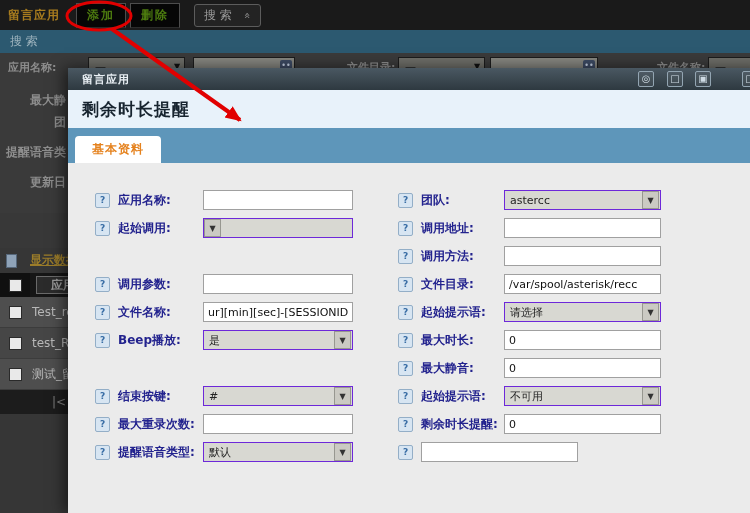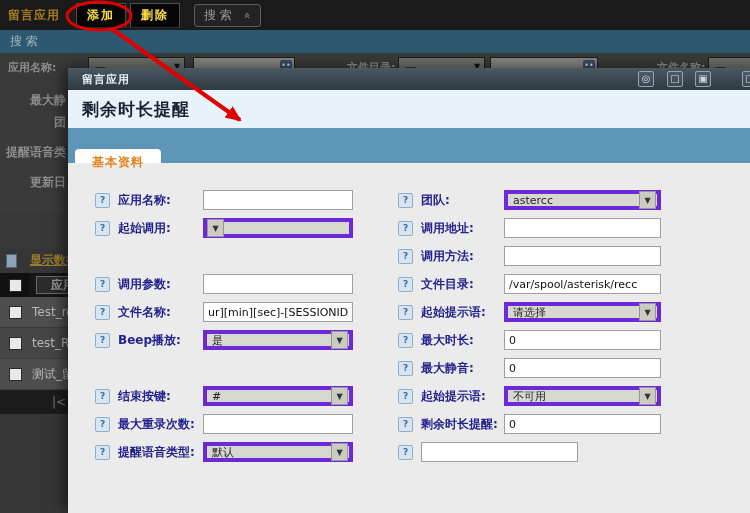--- a/index.html
+++ b/index.html
@@ -3,21 +3,21 @@
 <meta charset="utf-8">
 <style>
   html,body{margin:0;padding:0;}
   .stage{position:relative;width:750px;height:513px;overflow:hidden;background:#383838;
          font-family:"DejaVu Sans",sans-serif;-webkit-font-smoothing:antialiased;}
 
   
   .toolbar{position:absolute;left:0;top:0;width:750px;height:30px;background:#1a1a1a;
            display:flex;align-items:center;}
   .module-tab{margin-left:8px;color:#a87c1e;font-size:12px;font-weight:bold;letter-spacing:1px;cursor:pointer;}
-  .tbtn{font-family:inherit;margin-left:16px;background:#060606;color:#fde047;border:1px solid #4d4d4d;
+  .tbtn{font-family:inherit;margin-left:16px;background:#060606;color:#4d7c0f;border:1px solid #4d4d4d;
         border-bottom-color:#2a2a2a;font-size:12px;font-weight:bold;padding:3px 10px;letter-spacing:2px;cursor:pointer;}
   .tbtn + .tbtn{margin-left:4px;}
   .search-toggle{margin-left:14px;display:flex;align-items:center;gap:12px;border:1px solid #5c5c5c;
                  border-radius:3px;background:#232323;color:#9a9a9a;font-size:12px;padding:2px 9px;cursor:pointer;}
   .collapse-icon{display:inline-block;transform:rotate(90deg);font-size:11px;color:#8a8a8a;line-height:1;}
 
   
   .searchbar{position:absolute;left:0;top:30px;width:750px;height:23px;background:#2c5970;
              color:#9db3bd;font-size:12px;display:flex;align-items:center;padding-left:10px;box-sizing:border-box;cursor:pointer;}
 
@@ -59,39 +59,39 @@
           box-shadow:-4px 0 14px rgba(0,0,0,.55);z-index:10;}
   .dlg-titlebar{position:relative;height:22px;background:linear-gradient(#4a5862,#2e3940);
                 display:flex;align-items:center;}
   .dlg-title{margin-left:14px;color:#e9eff4;font-size:11px;font-weight:bold;letter-spacing:1px;}
   .dlg-icon{position:absolute;top:3px;width:16px;height:16px;border:1px solid #93a5b2;border-radius:2px;
             box-sizing:border-box;display:flex;align-items:center;justify-content:center;
             color:#cfdbe4;font-size:10px;line-height:1;cursor:pointer;background:rgba(255,255,255,.05);}
   .dlg-header{height:38px;background:#e8f2fa;display:flex;align-items:center;}
   .dlg-heading{margin-left:14px;font-size:17px;font-weight:bold;color:#17242f;letter-spacing:1px;}
   .dlg-tabs{position:relative;height:35px;background:#5e96ba;}
-  .tab{position:absolute;left:7px;bottom:0;height:14px;line-height:27px;background:#ffffff;
+  .tab{position:absolute;left:7px;bottom:0;height:27px;line-height:27px;background:#ffffff;
        border-radius:4px 4px 0 0;padding:0 17px;color:#e5821e;font-size:12px;font-weight:bold;
        letter-spacing:1px;cursor:pointer;}
   .dlg-form{position:relative;height:350px;}
   .fcol{position:absolute;top:0;}
   #col-left{left:27px;width:300px;}
   #col-right{left:330px;width:360px;}
   .frow{position:absolute;left:0;display:flex;align-items:center;height:22px;white-space:nowrap;}
   .help{width:13px;height:13px;flex:0 0 13px;background:#d7e5f2;border:1px solid #93aec7;border-radius:2px;
         color:#3a6ea5;font-size:9px;font-weight:bold;display:flex;align-items:center;justify-content:center;
         margin-right:8px;cursor:pointer;}
   .flabel{font-size:12px;font-weight:bold;color:#23238e;}
   #col-left .flabel{min-width:85px;}
   #col-right .flabel{min-width:83px;}
   .ftext{height:20px;border:1px solid #a0a0a0;font-family:inherit;font-size:11px;padding:0 4px;
          box-sizing:border-box;background:#fff;color:#111;}
   #col-left .ftext{width:150px;}
   #col-right .ftext{width:157px;}
-  .fselect{height:20px;background:#d8d8d2;border:4px solid #6d28d9;display:flex;align-items:center;
+  .fselect{height:20px;background:#d8d8d2;border:1px solid #6d28d9;display:flex;align-items:center;
            box-sizing:border-box;cursor:pointer;}
   #col-left .fselect{width:150px;}
   #col-right .fselect{width:157px;}
   .sval{flex:1;font-size:11px;color:#222;padding-left:5px;overflow:hidden;}
   .sarrow{width:15px;height:16px;margin-right:1px;background:#cbcac3;border:1px solid #979790;
           font-size:8px;display:flex;align-items:center;justify-content:center;color:#333;}
 
   
   .annotation{position:absolute;left:0;top:0;z-index:20;pointer-events:none;}
 </style>

